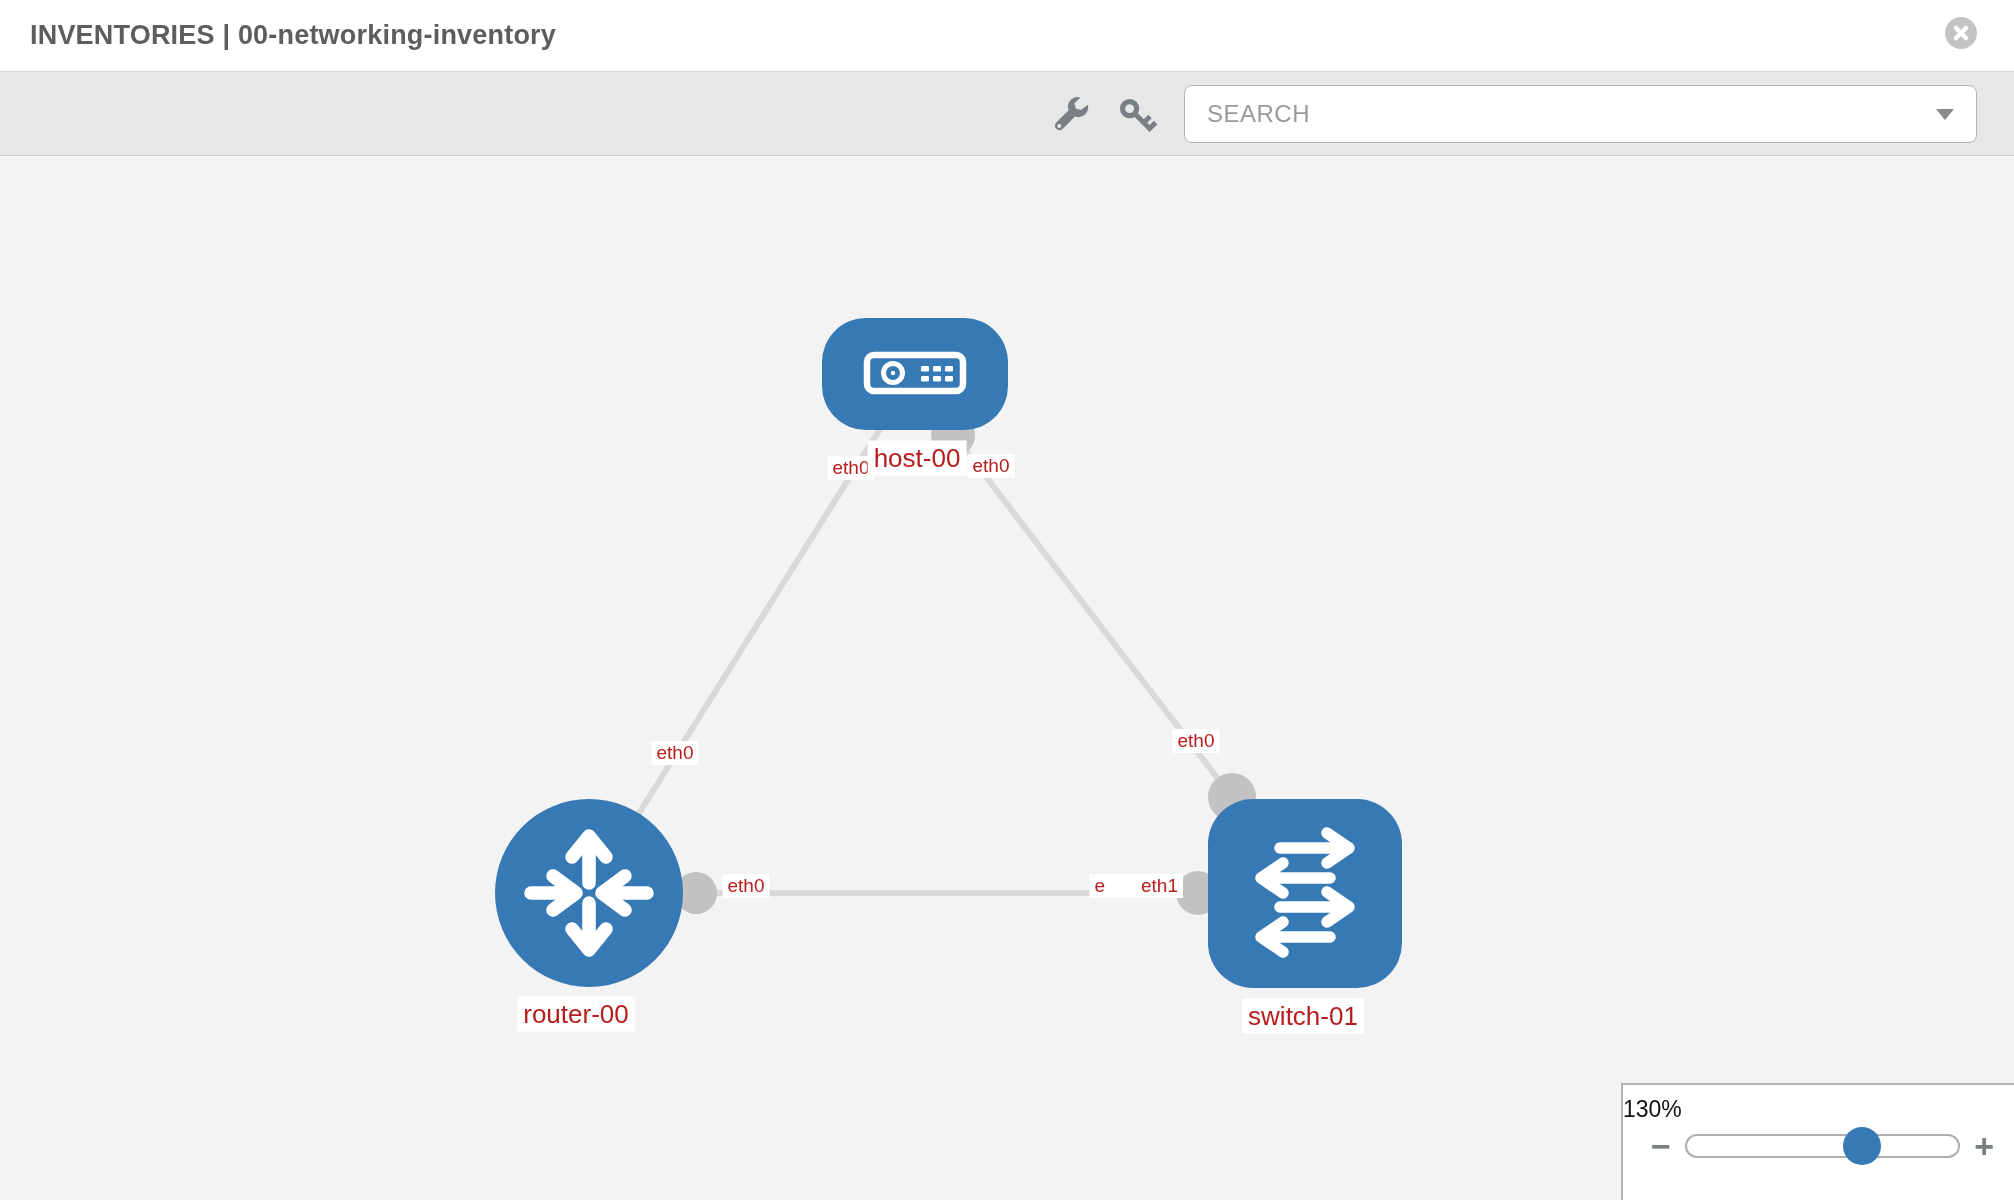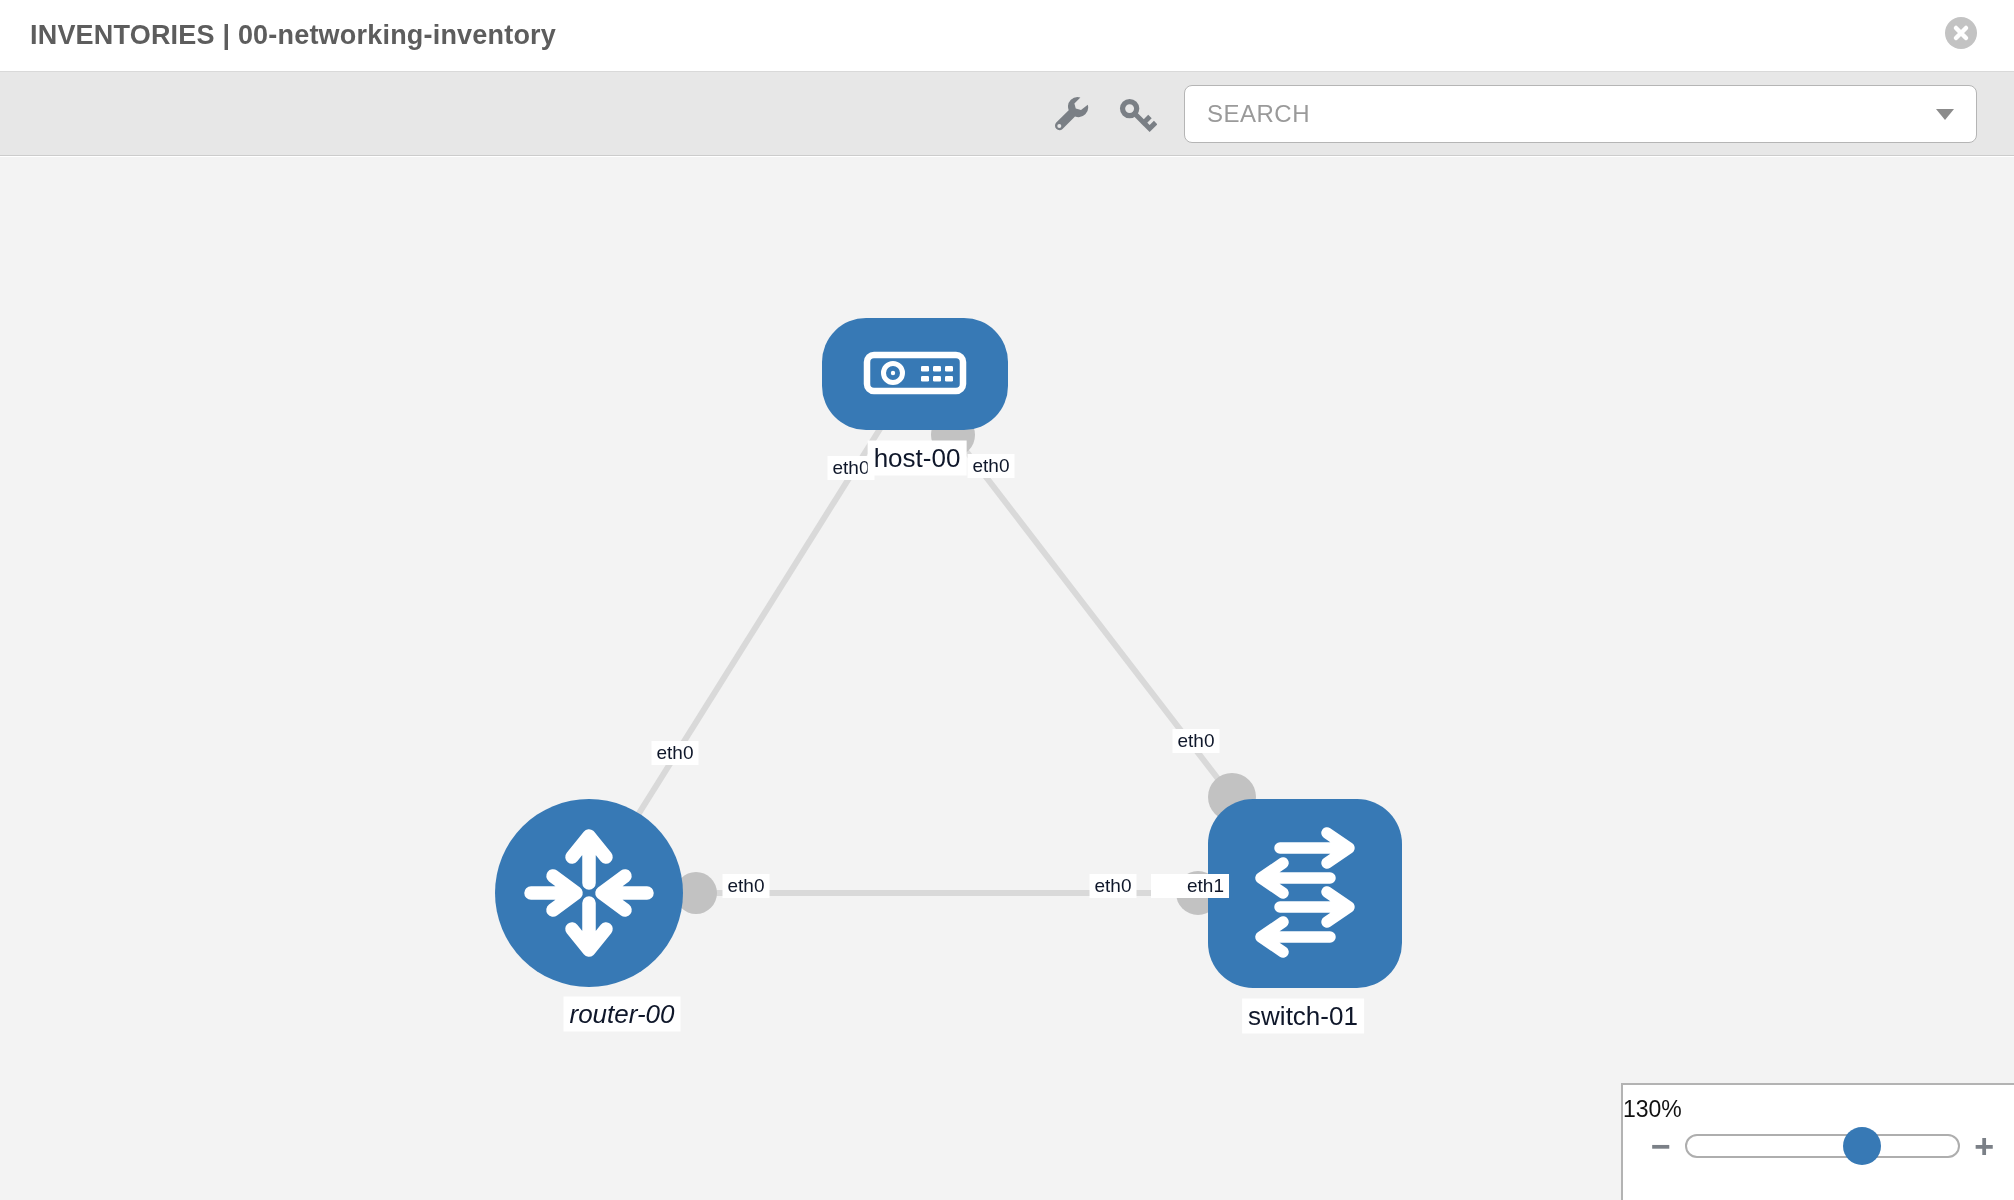--- a/index.html
+++ b/index.html
@@ -32,21 +32,21 @@
     display:flex; align-items:center; justify-content:center; cursor:pointer; }
   .tool-wrench { left:1049px; }
   .tool-key { left:1115px; }
 
   
   .canvas { position:absolute; left:0; top:157px; width:2014px; height:1043px;
     background:#f3f3f3; }
   .topo-svg { position:absolute; left:0; top:0; }
 
   .node-label, .if-label { position:absolute; transform:translate(-50%,-50%);
-    background:#ffffff; color:#0f172a; white-space:nowrap; }
+    background:#ffffff; color:#b91c1c; white-space:nowrap; }
   .node-label { font-size:26px; padding:2px 6px; }
   .if-label { font-size:19px; padding:1px 5px; }
 
   
   .zoom-panel { position:absolute; left:1621px; top:1083px; width:393px;
     height:117px; background:#ffffff; border:2px solid #b3b3b3;
     border-right:none; border-bottom:none; }
   .zoom-value { text-align:left; margin-top:11px; font-size:23px; color:#111; }
   .zoom-row { display:flex; align-items:center; margin-top:8px;
     padding:0 20px 0 28px; }
@@ -150,23 +150,23 @@
 
     <div class="if-label" style="left:851px; top:311px;">eth0</div>
     <div class="node-label" style="left:917px; top:301px;">host-00</div>
     <div class="if-label" style="left:991px; top:309px;">eth0</div>
 
     <div class="if-label" style="left:675px; top:596px;">eth0</div>
     <div class="if-label" style="left:1196px; top:584px;">eth0</div>
 
     <div class="if-label" style="left:746px; top:729px;">eth0</div>
     <div class="if-label" style="left:1113px; top:729px;">eth0</div>
-    <div class="if-label" style="left:1190px; top:729px;padding-left:36px;">eth1</div>
+    <div class="if-label" style="left:1144px; top:729px;padding-left:36px;">eth1</div>
 
-    <div class="node-label" style="left:622px; top:857px;font-style:italic;">router-00</div>
+    <div class="node-label" style="left:576px; top:857px;">router-00</div>
     <div class="node-label" style="left:1303px; top:859px;">switch-01</div>
   </div>
 
   <div class="zoom-panel">
     <div class="zoom-value">130%</div>
     <div class="zoom-row">
       <span class="zoom-minus">−</span>
       <div class="zoom-track">
         <div class="zoom-thumb"></div>
       </div>

